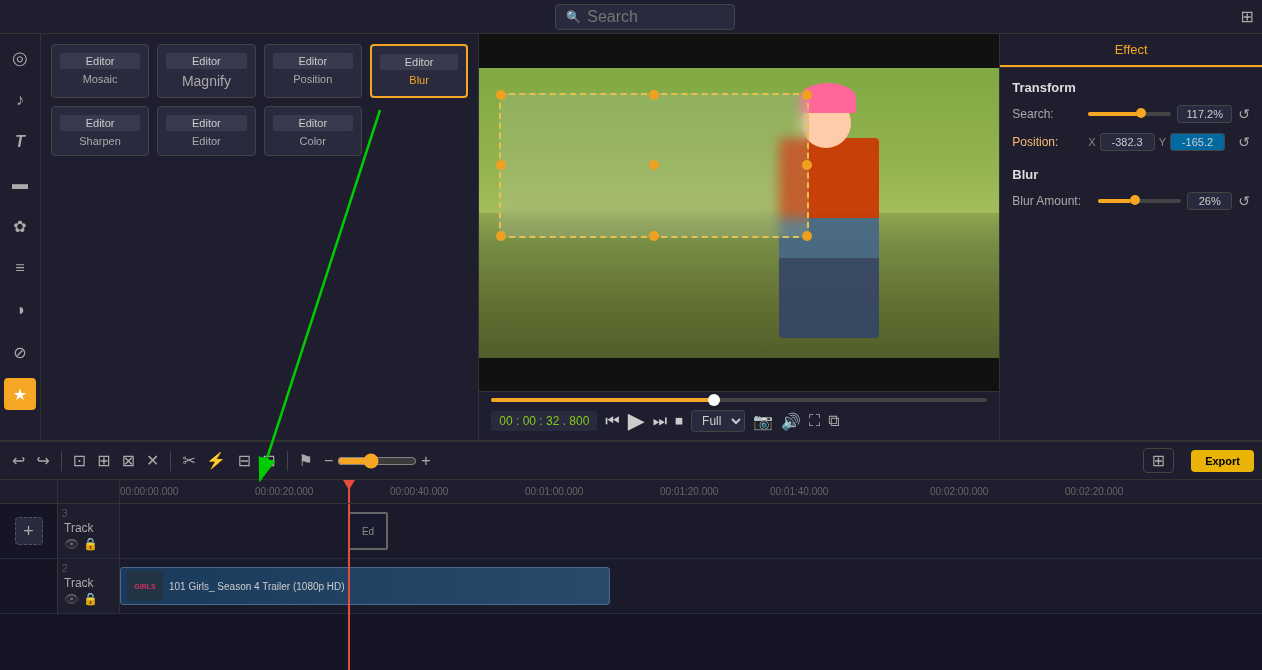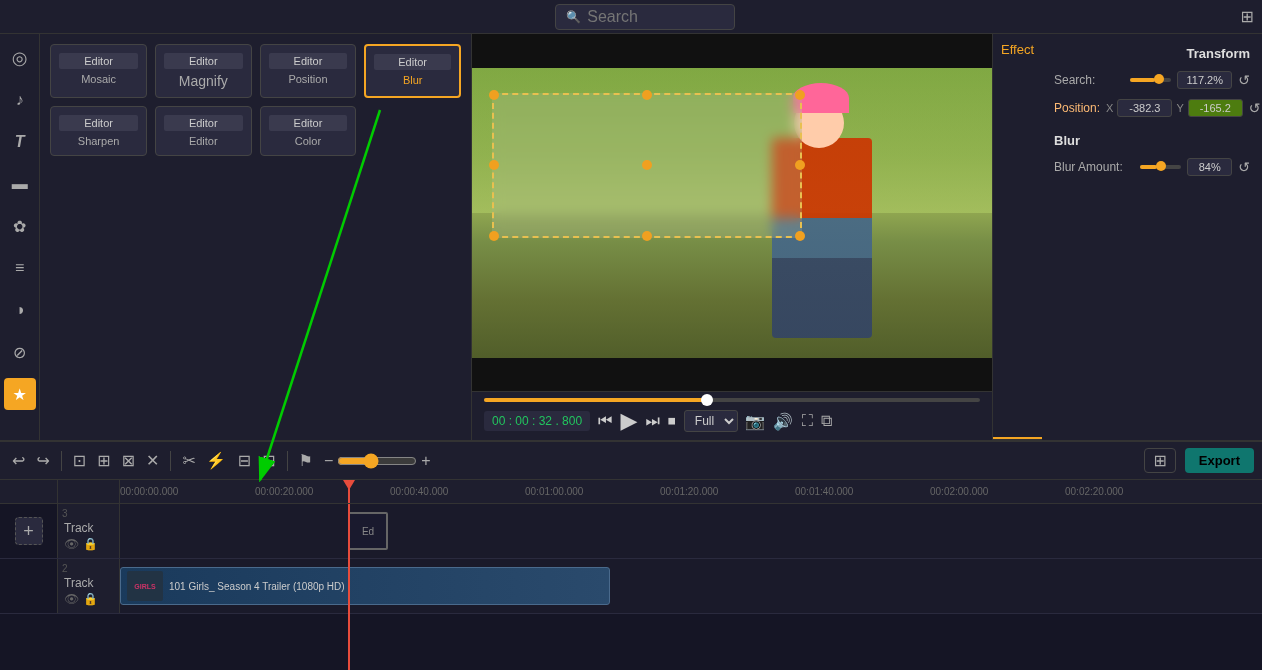--- a/index.html
+++ b/index.html
@@ -123,82 +123,82 @@
     </div>
 
     <div style="background:#1e1e2e; padding:6px 12px; border-top:1px solid #333;">
 
       <div style="width:100%; height:4px; background:#444; border-radius:2px; position:relative; margin-bottom:6px; cursor:pointer;">
         <div style="width:45%; height:100%; background:#f5a623; border-radius:2px;"></div>
         <div style="position:absolute; top:-4px; left:45%; width:12px; height:12px; background:#fff; border-radius:50%; margin-left:-6px;"></div>
       </div>
 
       <div style="display:flex; align-items:center; gap:8px;">
-        <div style="background:#2a2a3e; padding:3px 8px; border-radius:3px; font-size:12px; color:#22c55e;">00 : 00 : 32 . 800</div>
+        <div style="background:#2a2a3e; padding:3px 8px; border-radius:3px; font-size:12px; color:#84cc16;">00 : 00 : 32 . 800</div>
         <button style="background:transparent; border:none; color:#ccc; cursor:pointer; font-size:16px;">⏮</button>
         <button style="background:transparent; border:none; color:#ccc; cursor:pointer; font-size:22px;">▶</button>
         <button style="background:transparent; border:none; color:#ccc; cursor:pointer; font-size:16px;">⏭</button>
         <button style="background:transparent; border:none; color:#ccc; cursor:pointer; font-size:16px;">⏹</button>
         <select style="background:#2a2a3e; border:1px solid #444; color:#ccc; padding:2px 6px; border-radius:3px; font-size:12px;">
           <option>Full</option>
           <option>1/2</option>
           <option>1/4</option>
         </select>
         <button style="background:transparent; border:none; color:#aaa; cursor:pointer; font-size:16px;">📷</button>
         <button style="background:transparent; border:none; color:#aaa; cursor:pointer; font-size:16px;">🔊</button>
         <button style="background:transparent; border:none; color:#aaa; cursor:pointer; font-size:16px;">⛶</button>
         <button style="background:transparent; border:none; color:#aaa; cursor:pointer; font-size:16px;">⧉</button>
       </div>
     </div>
 
   </div>
 
-  <div style="width:270px; background:#1e1e2e; border-left:1px solid #333; display:flex; flex-direction:row;">
+  <div style="width:270px; background:#1e1e2e; border-left:1px solid #333; display:flex; flex-direction:column;">
 
     <div style="display:flex; border-bottom:1px solid #333;">
       <div style="flex:1; padding:8px; text-align:center; color:#f5a623; border-bottom:2px solid #f5a623; font-size:13px; cursor:pointer;">Effect</div>
     </div>
 
     <div style="padding:12px; flex:1; overflow-y:auto;">
 
       <div style="margin-bottom:16px;">
-        <div style="color:#ddd; font-size:13px; margin-bottom:10px; font-weight:bold;text-align:right;">Transform</div>
+        <div style="color:#ddd; font-size:13px; margin-bottom:10px; font-weight:bold;">Transform</div>
 
         <div style="display:flex; align-items:center; margin-bottom:10px; gap:6px;">
           <div style="color:#aaa; font-size:12px; width:70px;">Search:</div>
           <div style="flex:1; height:4px; background:#444; border-radius:2px; position:relative; cursor:pointer;">
             <div style="width:60%; height:100%; background:#f5a623; border-radius:2px;"></div>
             <div style="position:absolute; top:-4px; left:58%; width:10px; height:10px; background:#f5a623; border-radius:50%;"></div>
           </div>
           <div style="background:#2a2a3e; border:1px solid #444; padding:2px 5px; border-radius:3px; font-size:11px; color:#ccc; min-width:55px; text-align:center;">117.2%</div>
           <button style="background:transparent; border:none; color:#aaa; cursor:pointer; font-size:14px;">↺</button>
         </div>
 
         <div style="display:flex; align-items:center; margin-bottom:10px; gap:6px;">
           <div style="color:#fdba74; font-size:12px; width:70px;">Position:</div>
           <div style="display:flex; align-items:center; gap:4px; flex:1;">
             <span style="color:#888; font-size:11px;">X</span>
             <div style="background:#2a2a3e; border:1px solid #444; padding:2px 5px; border-radius:3px; font-size:11px; color:#ccc; width:55px; text-align:center;">-382.3</div>
             <span style="color:#888; font-size:11px;">Y</span>
-            <div style="background:#4d7c0f; border:1px solid #444; padding:2px 5px; border-radius:3px; font-size:11px; color:#ccc; width:55px; text-align:center;">-165.2</div>
+            <div style="background:#0369a1; border:1px solid #444; padding:2px 5px; border-radius:3px; font-size:11px; color:#ccc; width:55px; text-align:center;">-165.2</div>
           </div>
           <button style="background:transparent; border:none; color:#aaa; cursor:pointer; font-size:14px;">↺</button>
         </div>
       </div>
 
       <div>
         <div style="color:#ddd; font-size:13px; margin-bottom:10px; font-weight:bold;">Blur</div>
 
         <div style="display:flex; align-items:center; margin-bottom:10px; gap:6px;">
           <div style="color:#aaa; font-size:12px; width:80px;">Blur Amount:</div>
           <div style="flex:1; height:4px; background:#444; border-radius:2px; position:relative; cursor:pointer;">
             <div style="width:40%; height:100%; background:#f5a623; border-radius:2px;"></div>
             <div style="position:absolute; top:-4px; left:38%; width:10px; height:10px; background:#f5a623; border-radius:50%;"></div>
           </div>
-          <div style="background:#2a2a3e; border:1px solid #444; padding:2px 5px; border-radius:3px; font-size:11px; color:#ccc; min-width:45px; text-align:center;">84%</div>
+          <div style="background:#2a2a3e; border:1px solid #444; padding:2px 5px; border-radius:3px; font-size:11px; color:#ccc; min-width:45px; text-align:center;">26%</div>
           <button style="background:transparent; border:none; color:#aaa; cursor:pointer; font-size:14px;">↺</button>
         </div>
       </div>
 
     </div>
   </div>
 
 </div>
 
 <div style="height:230px; background:#151525; border-top:2px solid #333; display:flex; flex-direction:column;">
@@ -218,38 +218,38 @@
     <button style="background:transparent; border:none; color:#aaa; cursor:pointer; font-size:16px; padding:2px 4px;">⊟</button>
     <div style="width:1px; height:20px; background:#444; margin:0 4px;"></div>
     <button style="background:transparent; border:none; color:#aaa; cursor:pointer; font-size:16px; padding:2px 4px;">⚑</button>
     <div style="display:flex; align-items:center; gap:4px; margin-left:4px;">
       <button style="background:transparent; border:none; color:#aaa; cursor:pointer; font-size:16px;">−</button>
       <input type="range" min="0" max="100" value="40" style="width: 80px; accent-color: rgb(245, 166, 35);">
       <button style="background:transparent; border:none; color:#aaa; cursor:pointer; font-size:16px;">+</button>
     </div>
     <div style="flex:1;"></div>
     <button style="background:transparent; border:none; color:#aaa; cursor:pointer; font-size:16px; padding:2px 8px; border:1px solid #444; border-radius:4px;">⊞</button>
-    <button style="background:#0f766e; color:#000; border:none; padding:5px 14px; border-radius:4px; cursor:pointer; font-weight:bold; font-size:13px; display:flex; align-items:center; gap:4px; margin-left:6px;">Export</button>
+    <button style="background:#eab308; color:#000; border:none; padding:5px 14px; border-radius:4px; cursor:pointer; font-weight:bold; font-size:11px; display:flex; align-items:center; gap:4px; margin-left:14px;">Export</button>
   </div>
 
   <div style="flex:1; display:flex; flex-direction:column; overflow:hidden;">
 
     <div style="height:24px; background:#1e1e2e; display:flex; border-bottom:1px solid #333; position:relative; flex-shrink:0;">
 
       <div style="width:58px; min-width:58px; border-right:1px solid #333;"></div>
 
       <div style="width:62px; min-width:62px; border-right:1px solid #333;"></div>
 
       <div style="flex:1; position:relative; overflow:hidden; display:flex; align-items:center;">
         <div style="position:absolute; left:0; color:#666; font-size:10px;">00:00:00.000</div>
         <div style="position:absolute; left:135px; color:#666; font-size:10px;">00:00:20.000</div>
         <div style="position:absolute; left:270px; color:#666; font-size:10px;">00:00:40.000</div>
         <div style="position:absolute; left:405px; color:#666; font-size:10px;">00:01:00.000</div>
         <div style="position:absolute; left:540px; color:#666; font-size:10px;">00:01:20.000</div>
-        <div style="position:absolute; left:675px; color:#666; font-size:10px;">00:01:40.000</div>
+        <div style="position:absolute; left:650px; color:#666; font-size:10px;">00:01:40.000</div>
         <div style="position:absolute; left:810px; color:#666; font-size:10px;">00:02:00.000</div>
         <div style="position:absolute; left:945px; color:#666; font-size:10px;">00:02:20.000</div>
 
         <div style="position:absolute; left:228px; top:0; width:2px; height:100vh; background:#e74c3c; z-index:10;">
           <div style="position:absolute; top:0; left:-5px; width:0; height:0; border-left:6px solid transparent; border-right:6px solid transparent; border-top:10px solid #e74c3c;"></div>
         </div>
       </div>
     </div>
 
     <div style="flex:1; display:flex; flex-direction:column; overflow:hidden; position:relative;">

